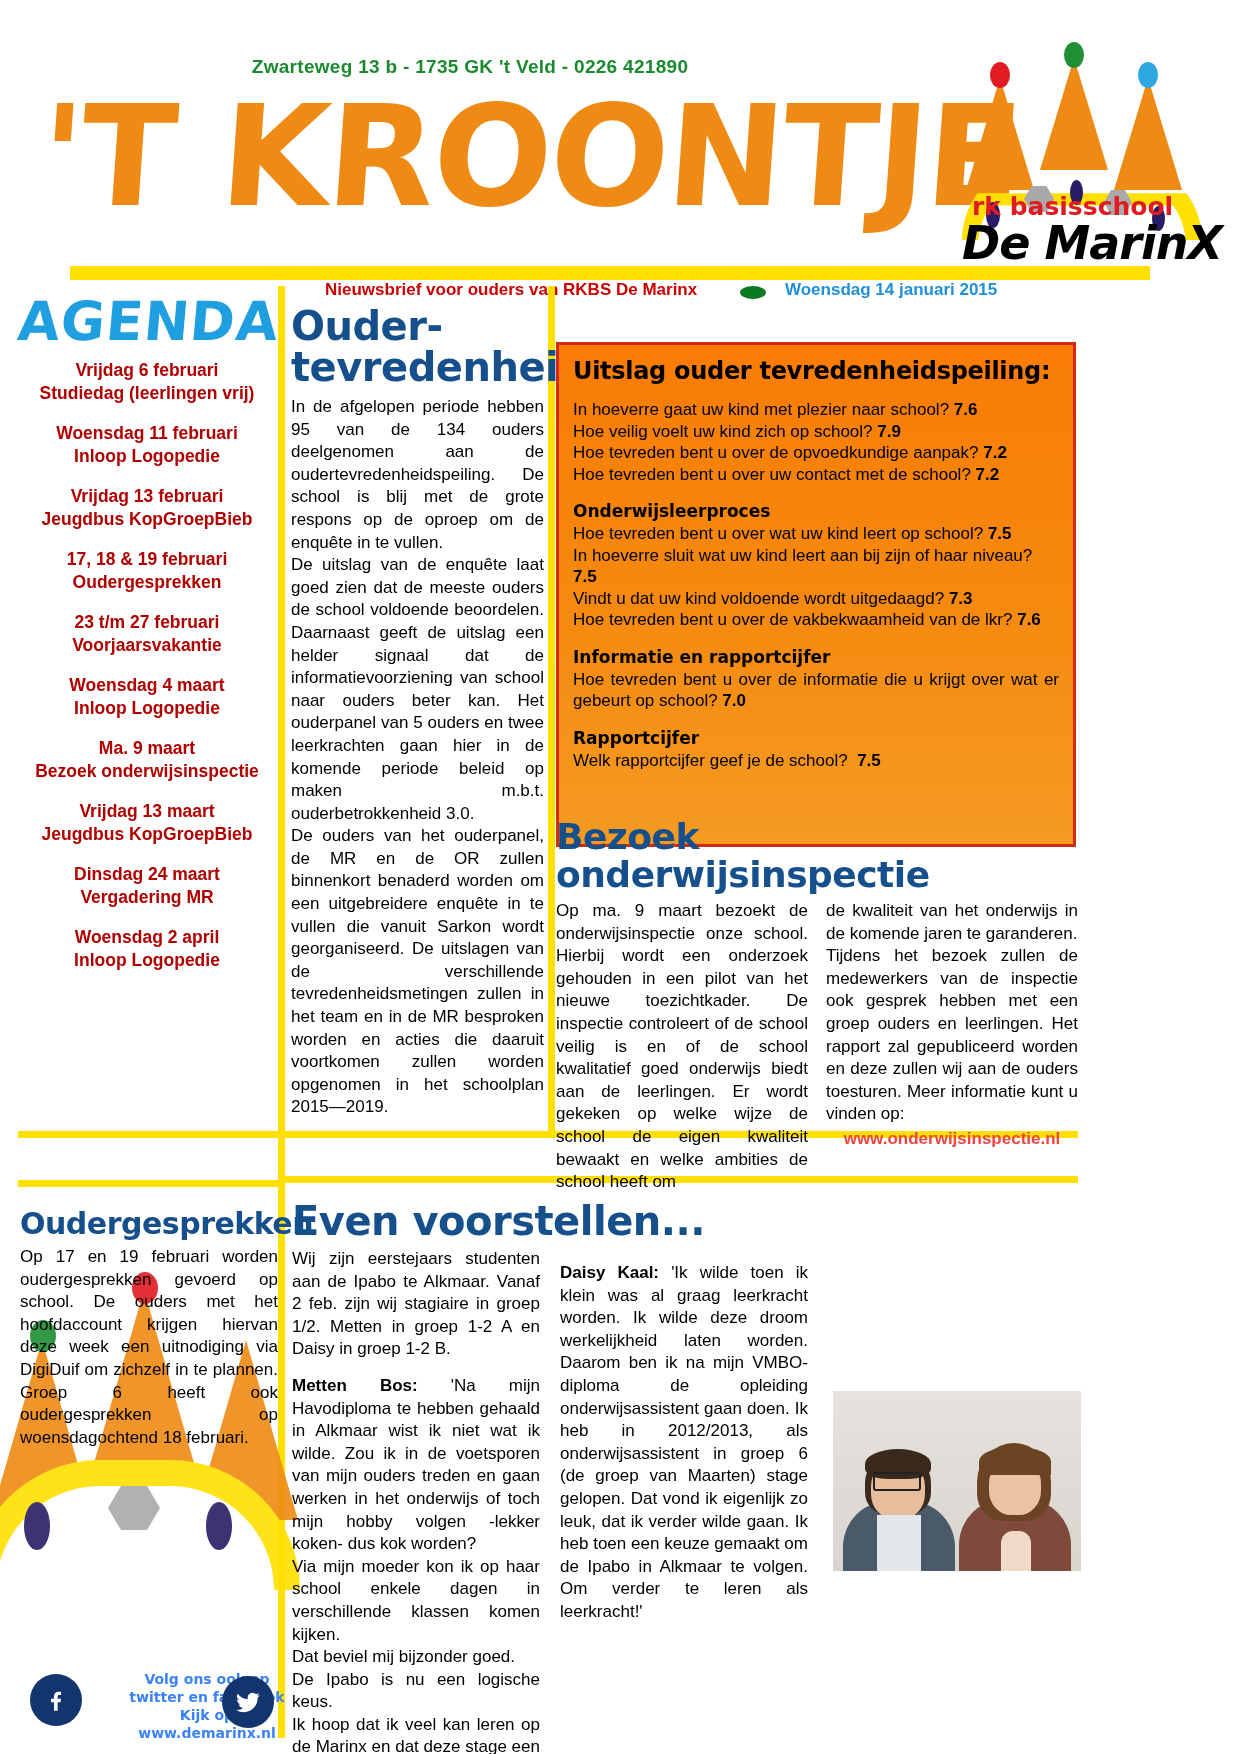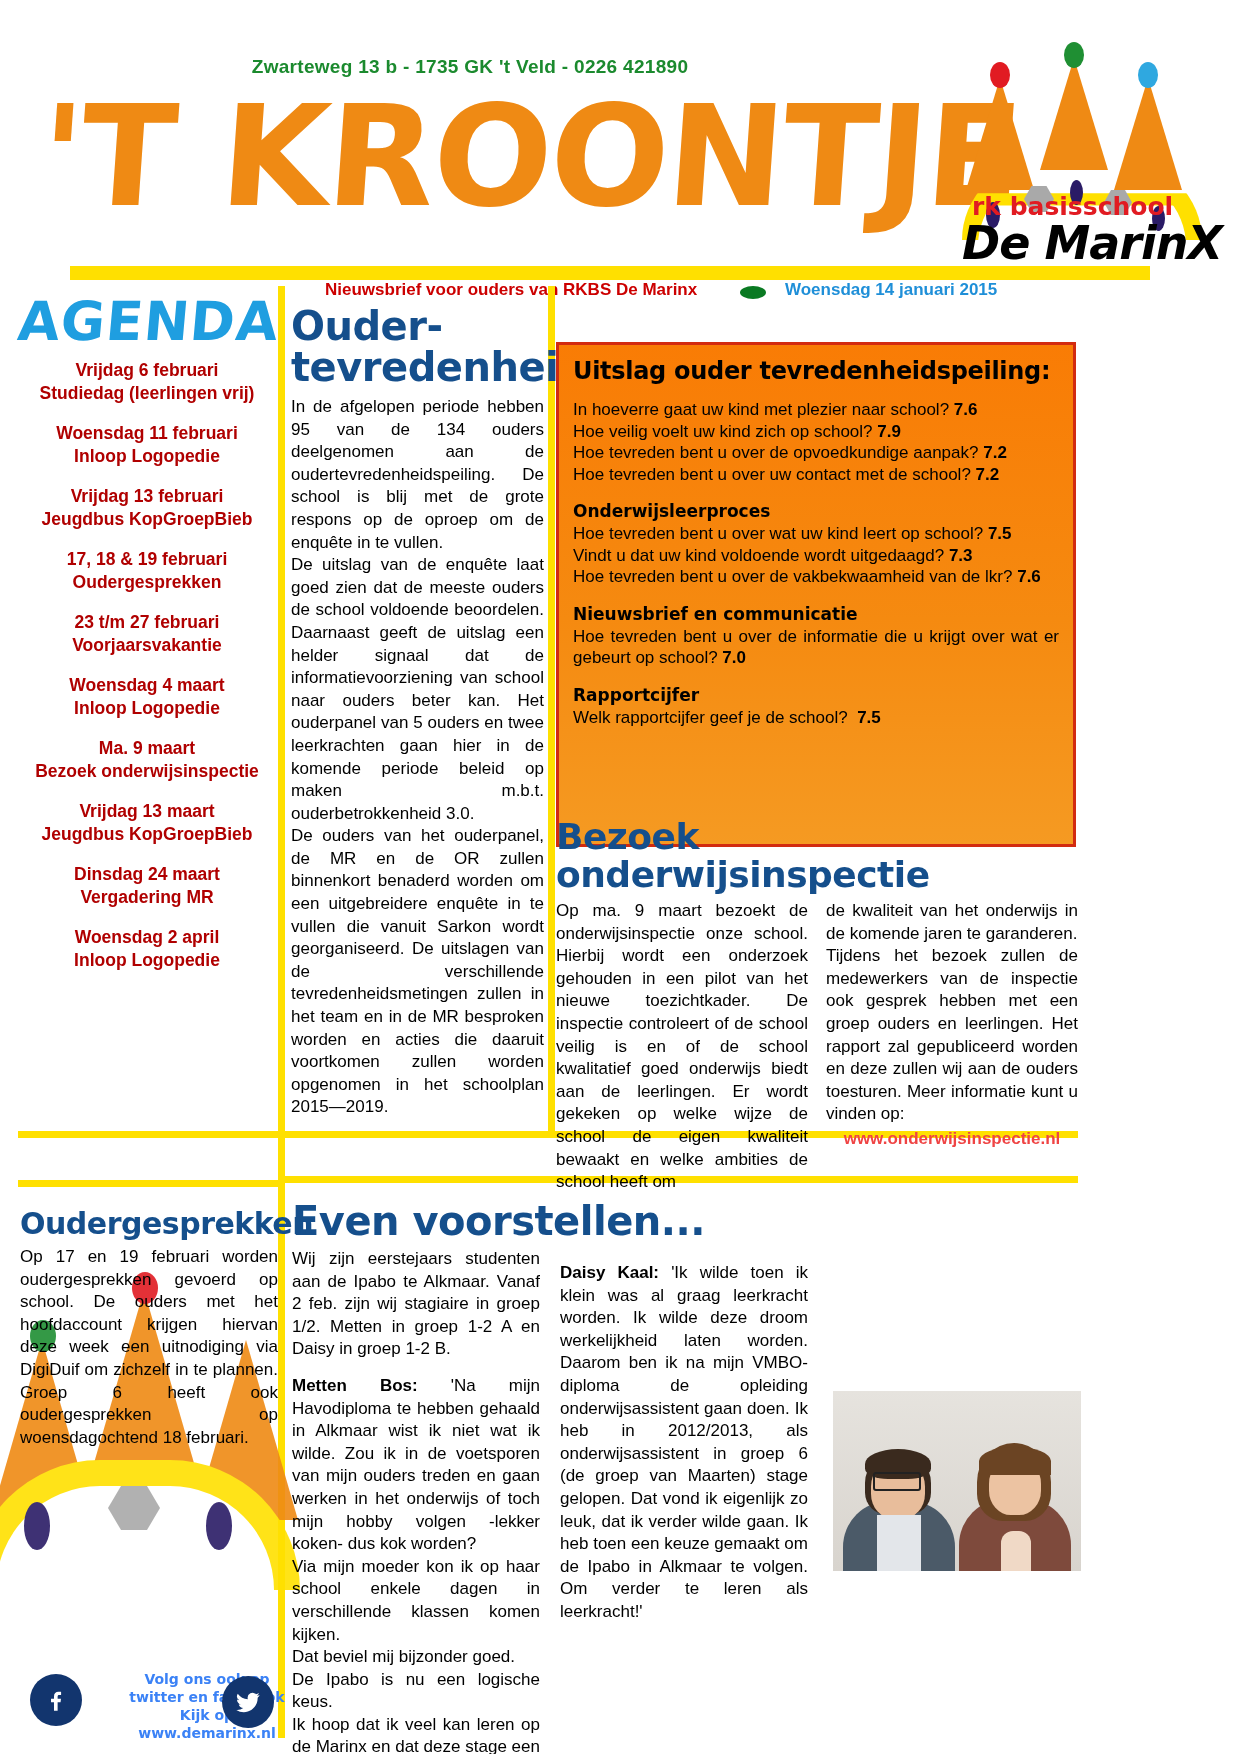--- a/index.html
+++ b/index.html
@@ -268,26 +268,27 @@
     <div class="blk">
       <p class="q"><span>In hoeverre gaat uw kind met plezier naar school?</span> <b>7.6</b></p>
       <p class="q"><span>Hoe veilig voelt uw kind zich op school?</span> <b>7.9</b></p>
       <p class="q"><span>Hoe tevreden bent u over de opvoedkundige aanpak?</span> <b>7.2</b></p>
       <p class="q"><span>Hoe tevreden bent u over uw contact met de school?</span> <b>7.2</b></p>
     </div>
 
     <div class="blk">
       <p class="grp">Onderwijsleerproces</p>
       <p class="q"><span>Hoe tevreden bent u over wat uw kind leert op school?</span> <b>7.5</b></p>
+      <p class="q"><span>In hoeverre sluit wat uw kind leert aan bij zijn of haar niveau?</span> <b>7.5</b></p>
       <p class="q"><span>Vindt u dat uw kind voldoende wordt uitgedaagd?</span> <b>7.3</b></p>
       <p class="q"><span>Hoe tevreden bent u over de vakbekwaamheid van de lkr?</span> <b>7.6</b></p>
     </div>
 
     <div class="blk">
-      <p class="grp">Nieuwsbrief en communicatie</p>
+      <p class="grp">Informatie en rapportcijfer</p>
       <p class="q" style="text-align:justify;"><span>Hoe tevreden bent u over de informatie die u krijgt over wat er gebeurt op school?</span> <b>7.0</b></p>
     </div>
 
     <div class="blk" style="margin-bottom:0;">
       <p class="grp">Rapportcijfer</p>
       <p class="q"><span>Welk rapportcijfer geef je de school?</span> &nbsp;<b>7.5</b></p>
     </div>
   </section>
 
   <section class="inspect">

